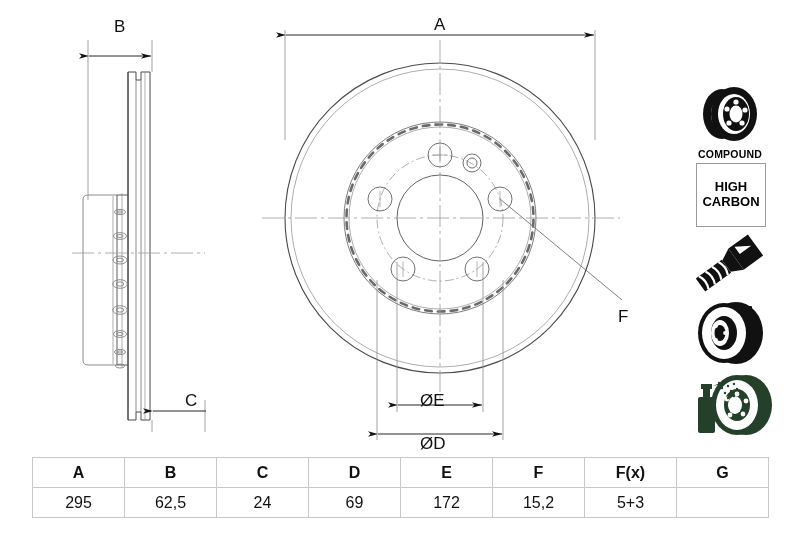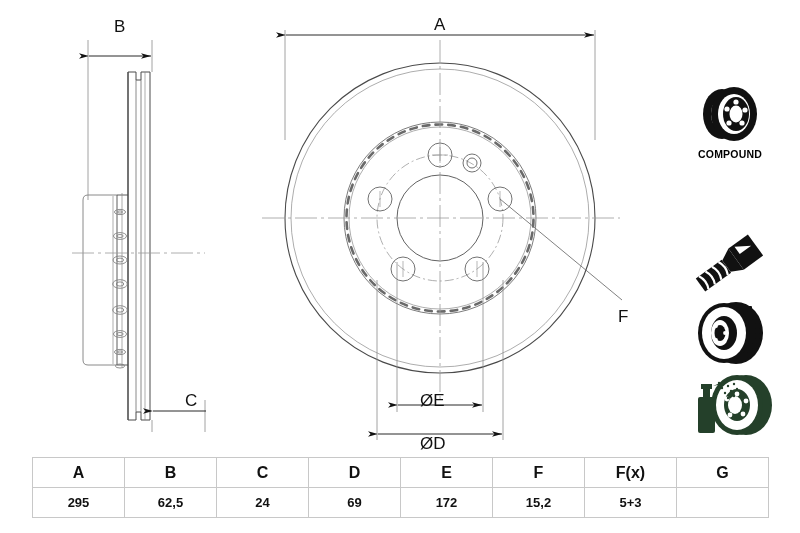--- a/index.html
+++ b/index.html
@@ -69,22 +69,22 @@
     text-align:center;
     vertical-align:middle;
     font-family:"Liberation Sans", sans-serif;
     color:#111;
   }
   .spec-table tr.head td{
     font-size:16px;
     font-weight:bold;
   }
   .spec-table tr.vals td{
-    font-size:13px;
-    font-weight:bold;
+    font-size:16px;
+    font-weight:normal;
   }
 </style>
 </head>
 <body>
 
 <div id="root">
 
   <div class="drawing-area">
   <svg class="board" viewBox="0 0 800 533" xmlns="http://www.w3.org/2000/svg">
     <defs>
@@ -351,20 +351,24 @@
   <div class="dimlabel" style="left:185px;top:392px;">C</div>
   <div class="dimlabel" style="left:434px;top:16px;">A</div>
   <div class="dimlabel" style="left:420px;top:387px;margin-top:48px;">ØD</div>
   <div class="dimlabel" style="left:420px;top:392px;">ØE</div>
   <div class="dimlabel" style="left:618px;top:308px;">F</div>
 
   <div class="icon-cell" style="left:680px;top:138px;">
     <div class="icon-caption">COMPOUND</div>
   </div>
 
+  <div class="hc-box">
+    <div class="hc-line">HIGH</div>
+    <div class="hc-line">CARBON</div>
+  </div>
 
   <table class="spec-table">
     <tbody>
       <tr class="head">
         <td>A</td>
         <td>B</td>
         <td>C</td>
         <td>D</td>
         <td>E</td>
         <td>F</td>

